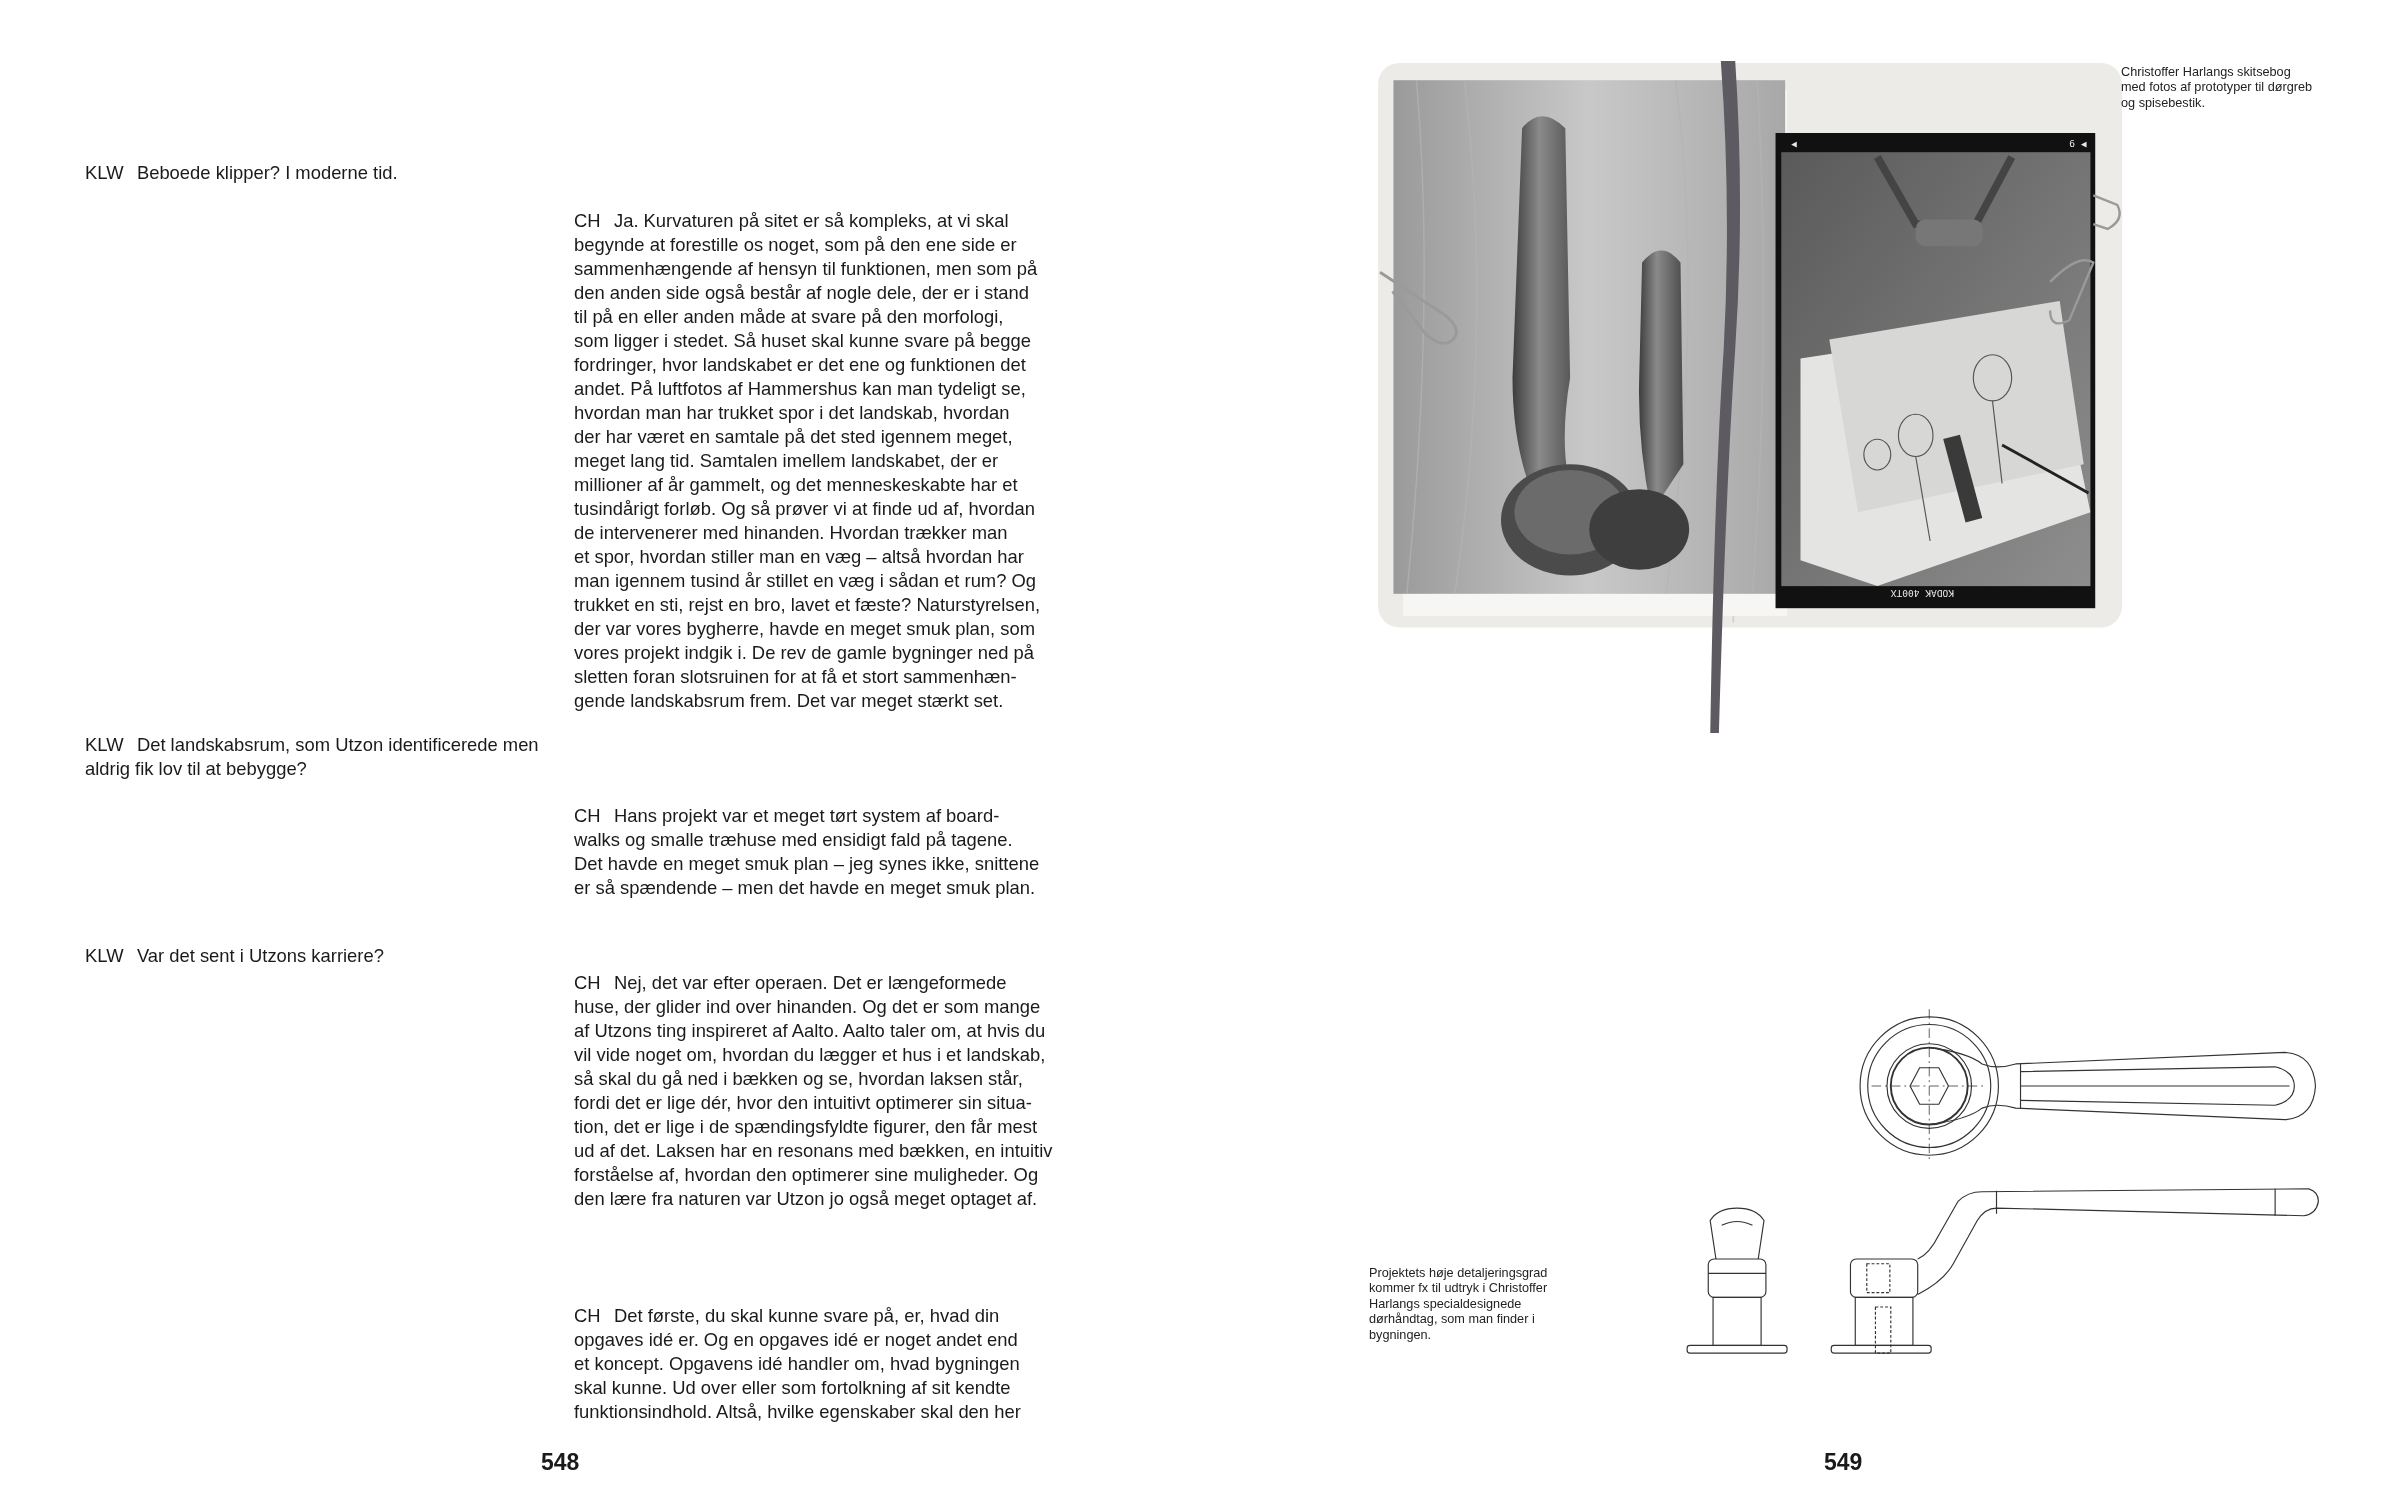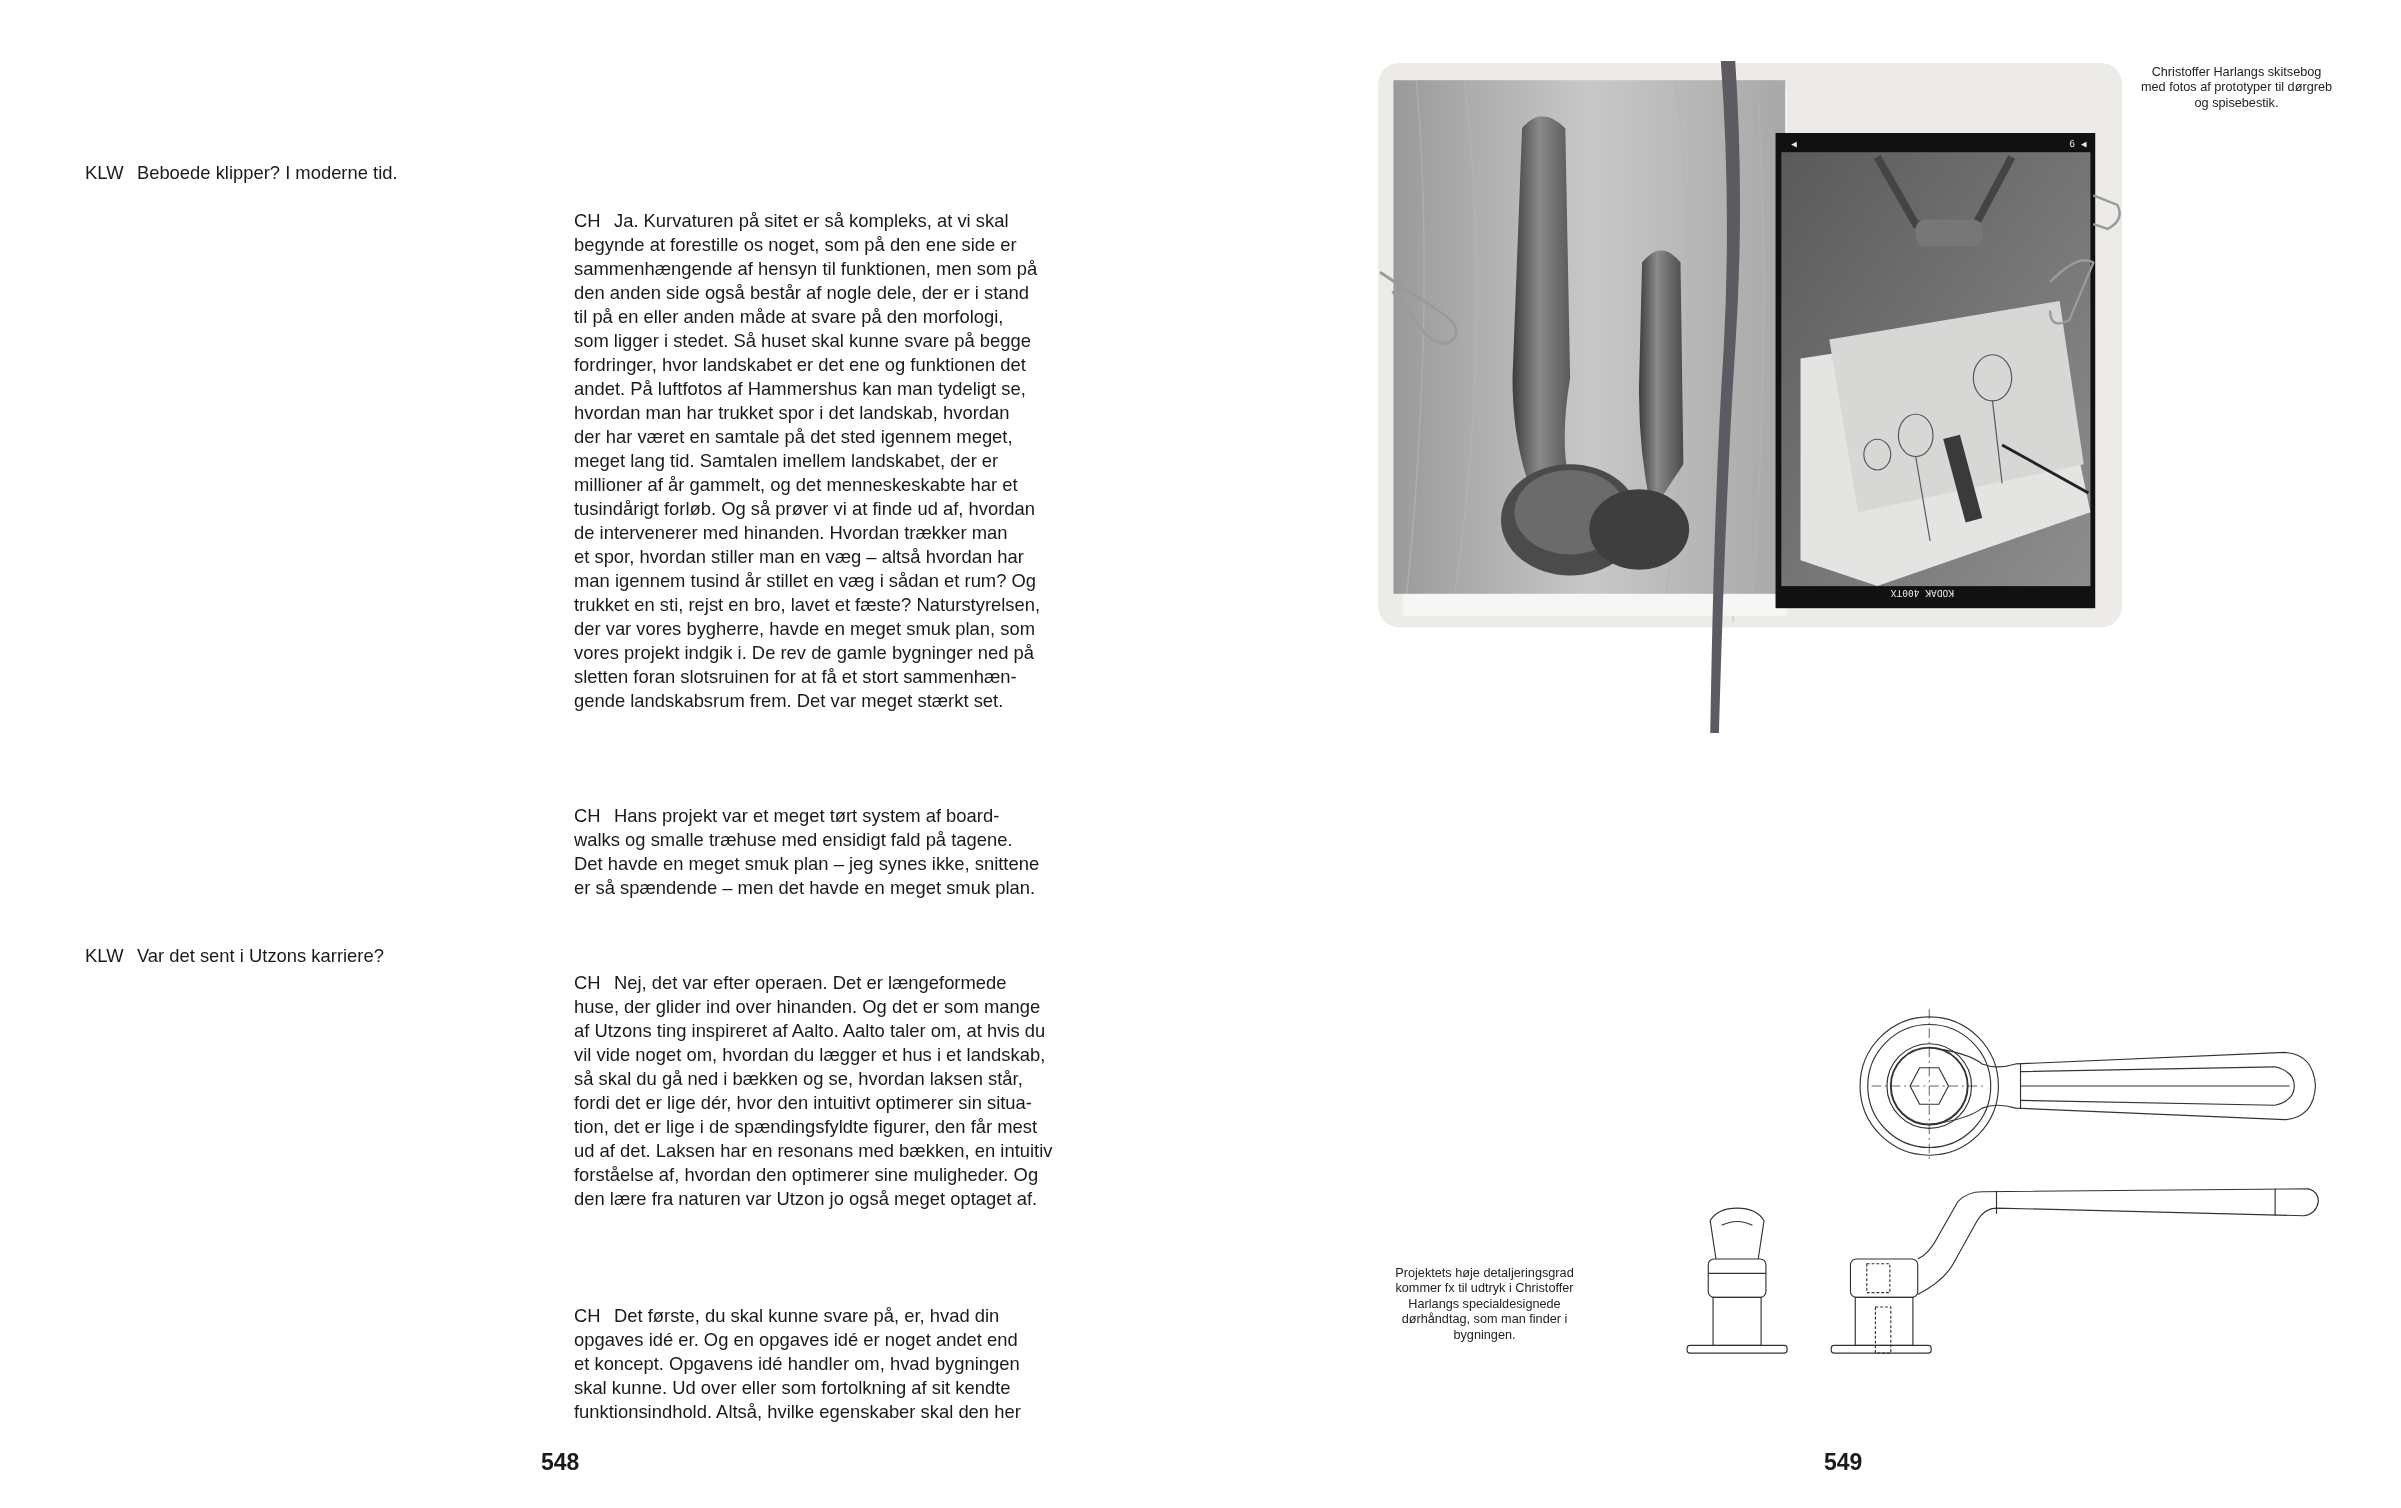--- a/index.html
+++ b/index.html
@@ -7,21 +7,21 @@
          font-family:"Liberation Sans", "DejaVu Sans", sans-serif; color:#1a1a1a; }
   .page { position:absolute; top:0; height:1508px; background:#ffffff; }
   .page.left { left:0; width:1201px; }
   .page.right { left:1201px; width:1201px; }
   .q, .a { position:absolute; font-size:18.4px; line-height:24px; }
   .q { left:85px; width:480px; }
   .a { left:574px; width:480px; }
   .spk { display:inline-block; margin-right:13.4px; }
   .line { display:block; white-space:nowrap; }
   .pagenum { position:absolute; font-size:23px; top:1449px;font-weight:bold; }
-  .caption { position:absolute; font-size:12.7px; line-height:15.4px; color:#222;text-align:center; }
+  .caption { position:absolute; font-size:12.7px; line-height:15.4px; color:#222; }
   .photo { position:absolute; left:1378px; top:61px; width:749px; height:672px; }
   .drawing { position:absolute; }
 </style>
 </head>
 <body>
 
 <div class="page left">
 
 
   <div class="q" style="top:161px">
@@ -45,20 +45,24 @@
     <span class="line">de intervenerer med hinanden. Hvordan trækker man</span>
     <span class="line">et spor, hvordan stiller man en væg – altså hvordan har</span>
     <span class="line">man igennem tusind år stillet en væg i sådan et rum? Og</span>
     <span class="line">trukket en sti, rejst en bro, lavet et fæste? Naturstyrelsen,</span>
     <span class="line">der var vores bygherre, havde en meget smuk plan, som</span>
     <span class="line">vores projekt indgik i. De rev de gamle bygninger ned på</span>
     <span class="line">sletten foran slotsruinen for at få et stort sammenhæn-</span>
     <span class="line">gende landskabsrum frem. Det var meget stærkt set.</span>
   </div>
 
+  <div class="q" style="top:733px">
+    <span class="line"><span class="spk">KLW</span><span>Det landskabsrum, som Utzon identificerede men</span></span>
+    <span class="line">aldrig fik lov til at bebygge?</span>
+  </div>
 
   <div class="a" style="top:804px">
     <span class="line"><span class="spk">CH</span><span>Hans projekt var et meget tørt system af board-</span></span>
     <span class="line">walks og smalle træhuse med ensidigt fald på tagene.</span>
     <span class="line">Det havde en meget smuk plan – jeg synes ikke, snittene</span>
     <span class="line">er så spændende – men det havde en meget smuk plan.</span>
   </div>
 
   <div class="q" style="top:944px">
     <span class="line"><span class="spk">KLW</span><span>Var det sent i Utzons karriere?</span></span>

